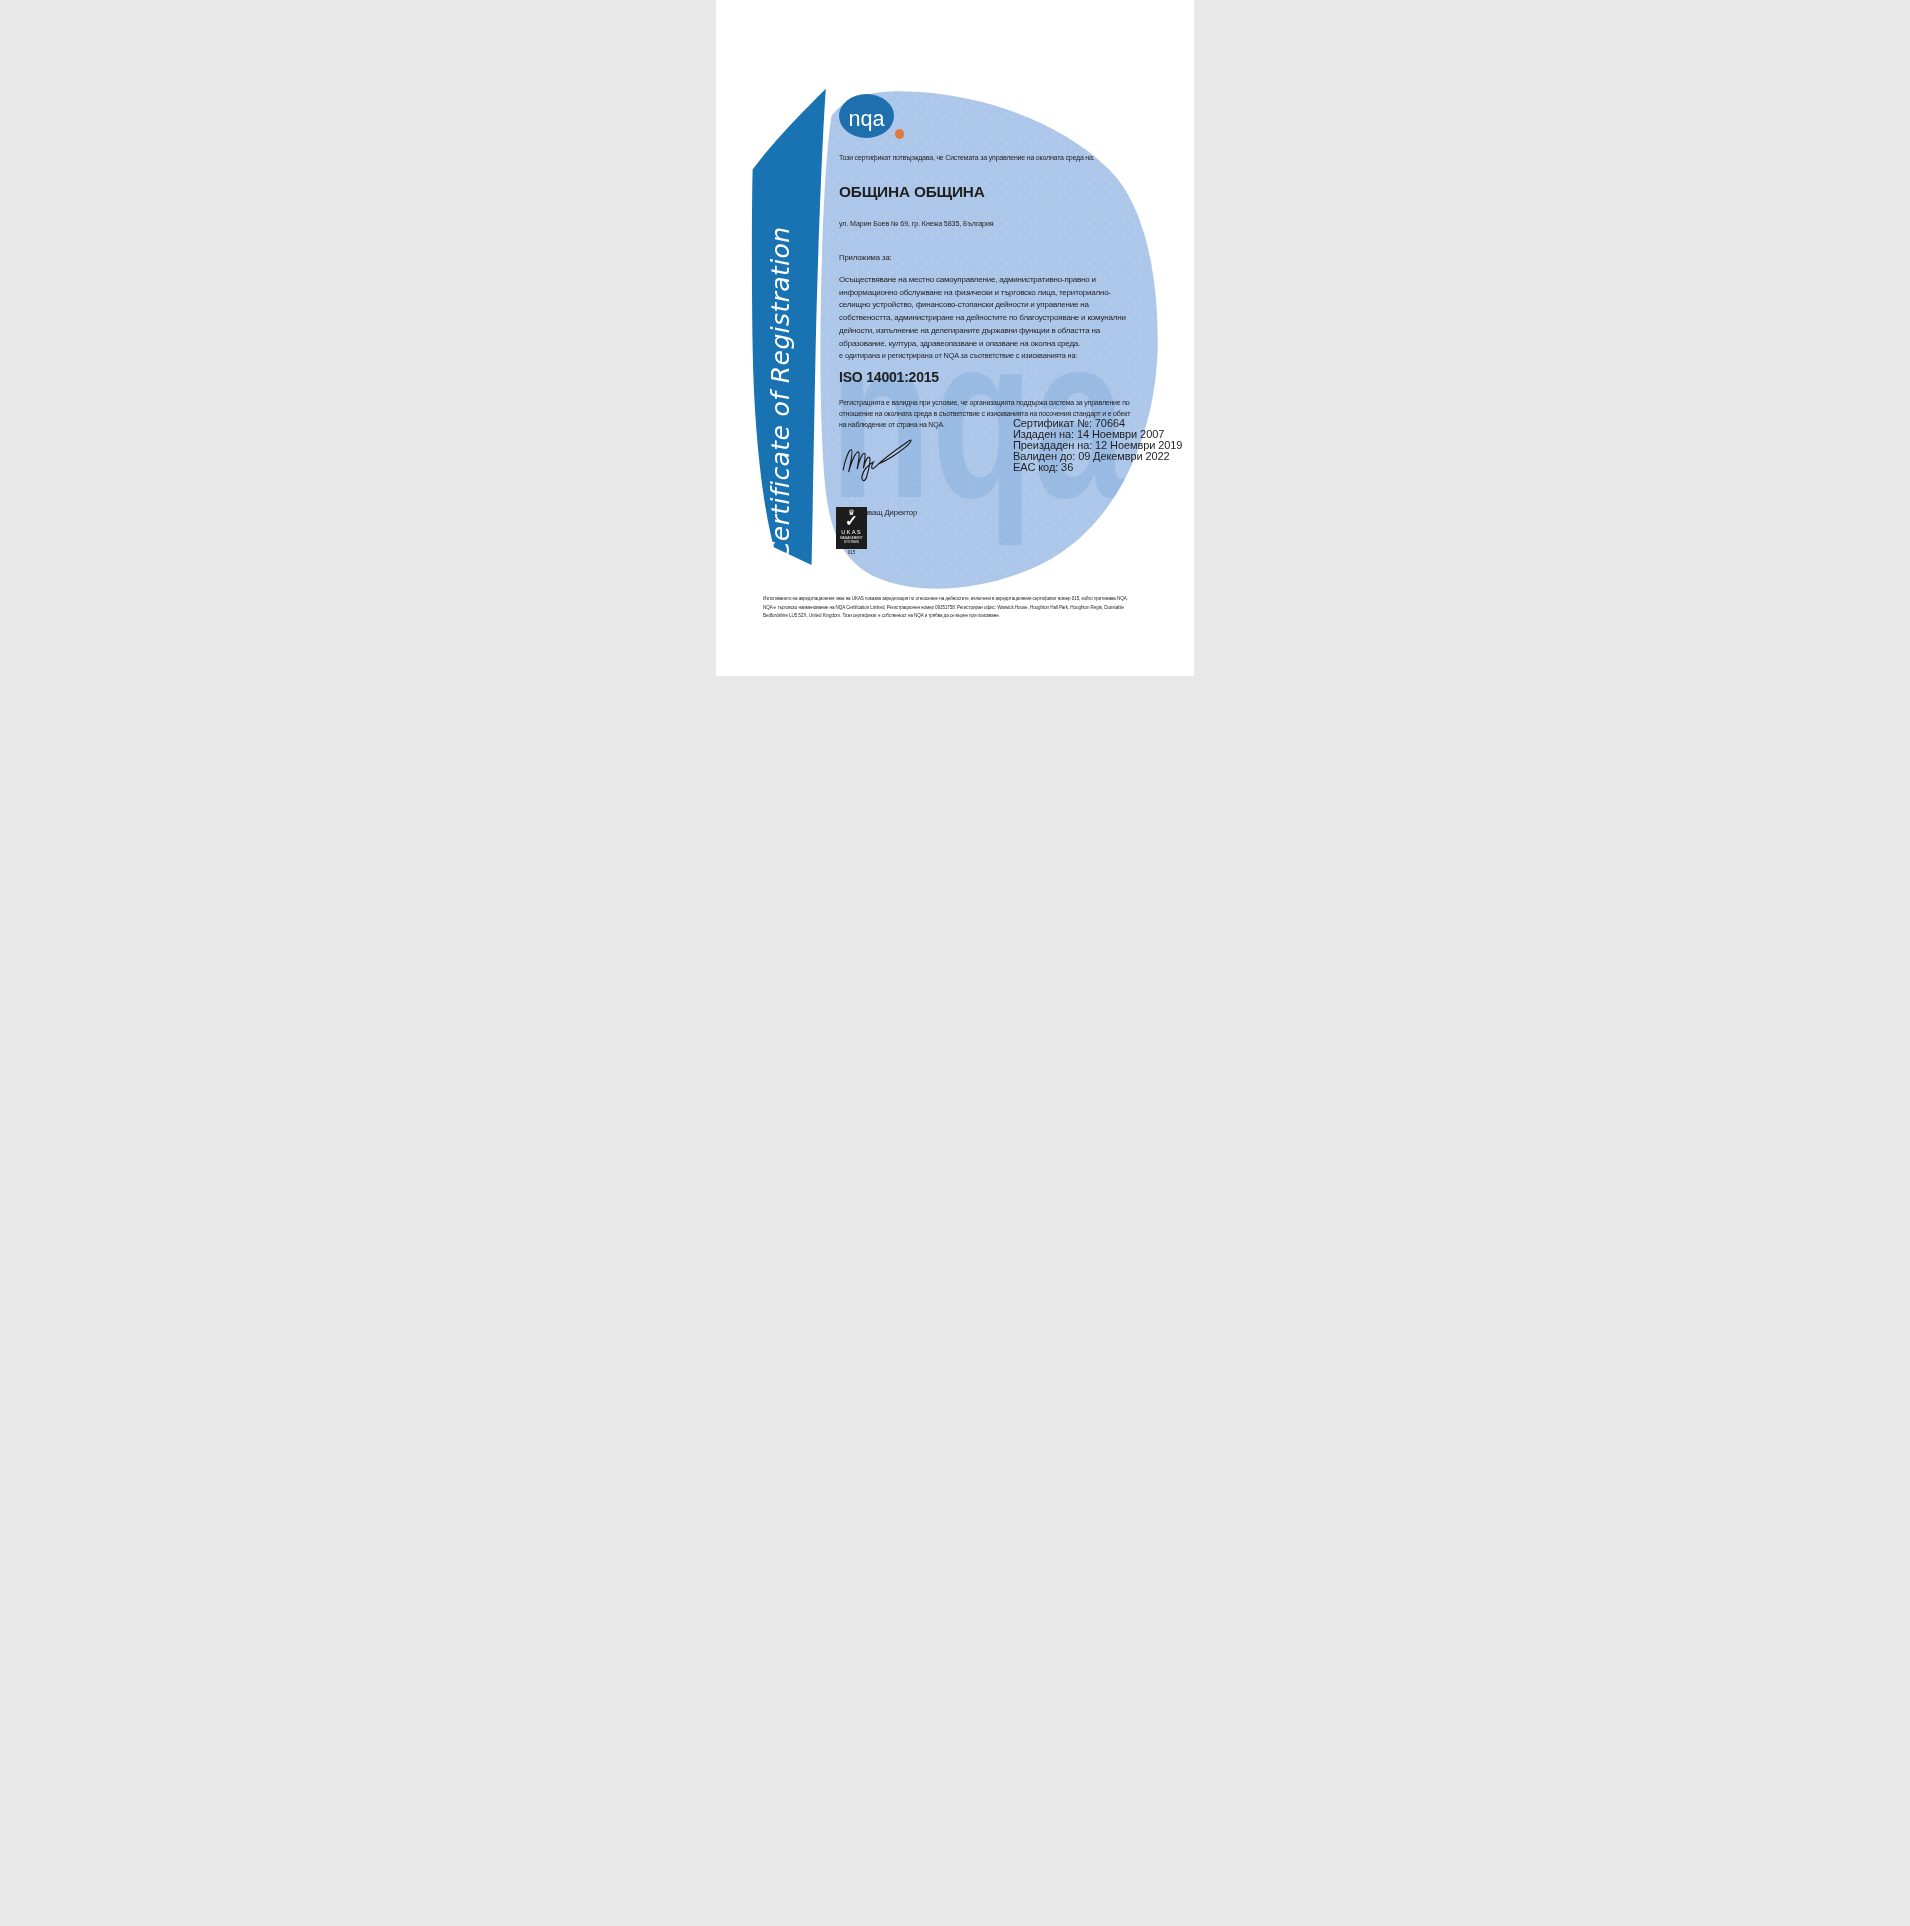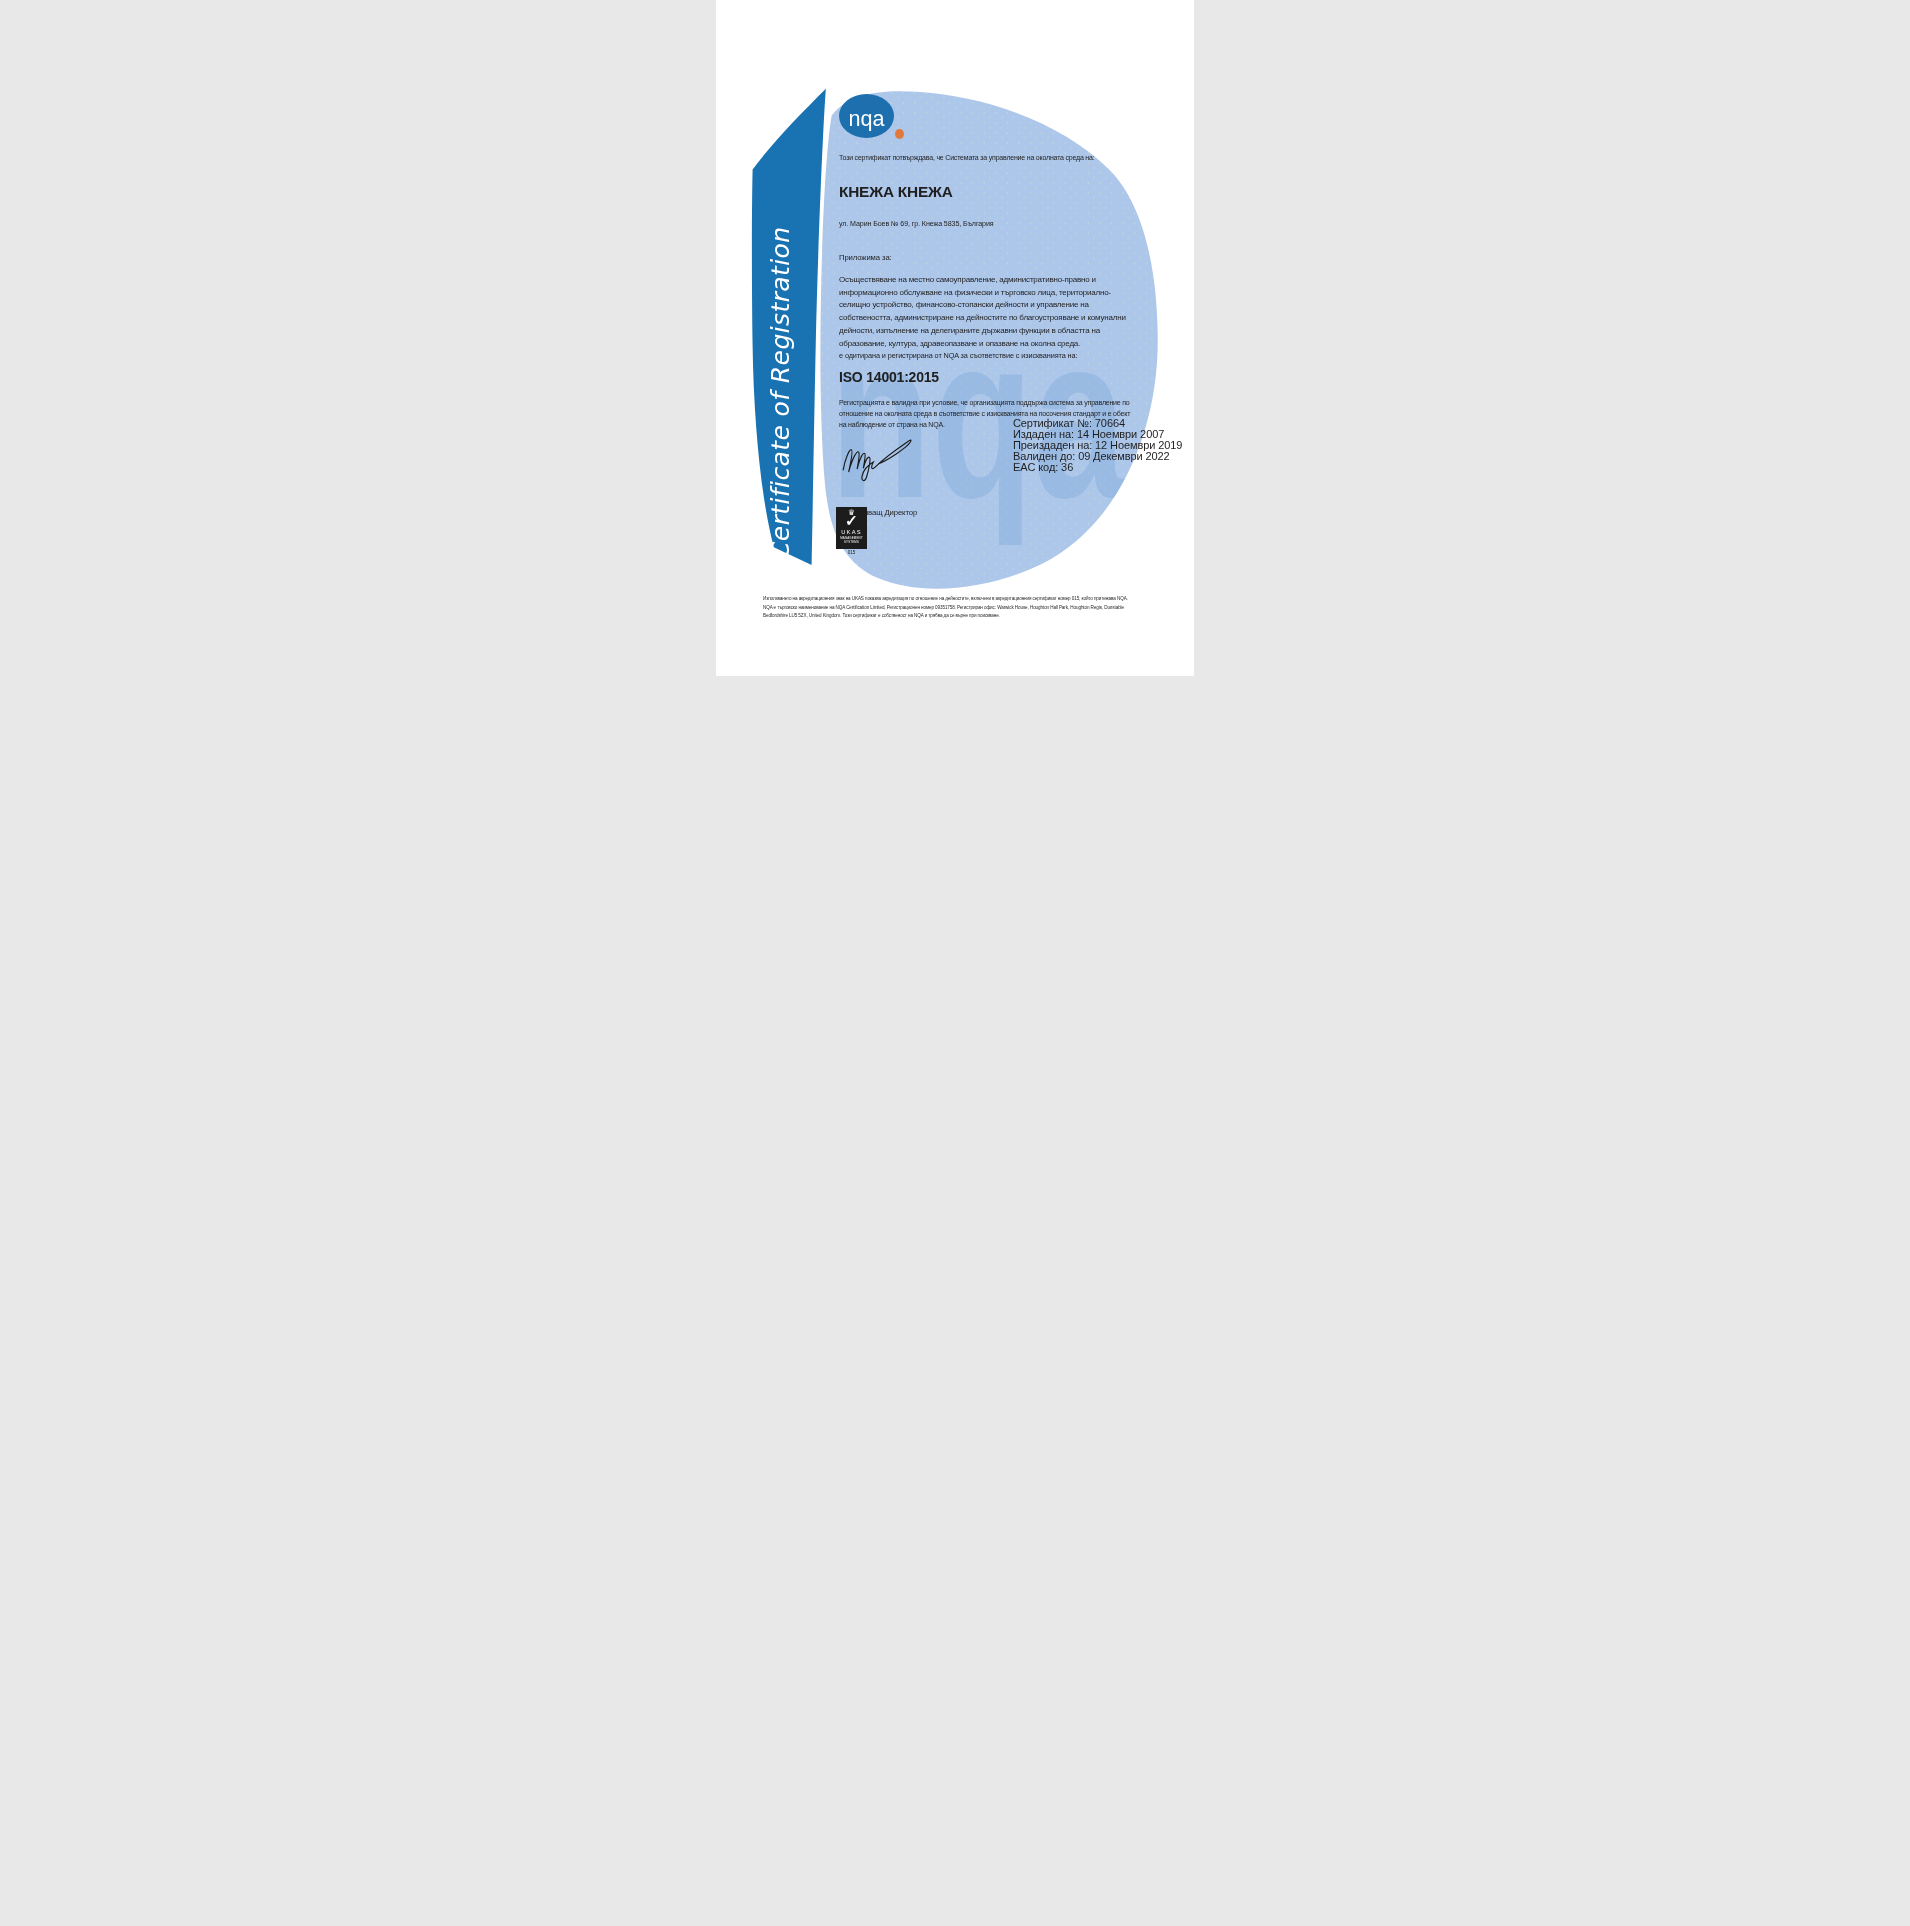--- a/index.html
+++ b/index.html
@@ -132,21 +132,21 @@
 
   <div class="sidebar-label">Certificate of Registration</div>
 
   <div class="nqa-logo">
     <span class="nqa-logo-text">nqa</span>
   </div>
   <div class="nqa-dot"></div>
 
   <div class="abs intro-line nowrap">Този сертификат потвърждава, че Системата за управление на околната среда на:</div>
 
-  <div class="abs org-name nowrap">КНЕЖА КНЕЖА</div>
+  <div class="abs org-name nowrap">ОБЩИНА ОБЩИНА</div>
   <div class="abs org-address nowrap">ул. Марин Боев № 69, гр. Кнежа 5835, България</div>
 
   <div class="abs applicable-label nowrap">Приложима за:</div>
 
   <div class="abs scope">
     <div class="nowrap">Осъществяване на местно самоуправление, административно-правно и</div>
     <div class="nowrap">информационно обслужване на физически и търговско лица, териториално-</div>
     <div class="nowrap">селищно устройство, финансово-стопански дейности и управление на</div>
     <div class="nowrap">собствеността, администриране на дейностите по благоустрояване и комунални</div>
     <div class="nowrap">дейности, изпълнение на делегираните държавни функции в областта на</div>

